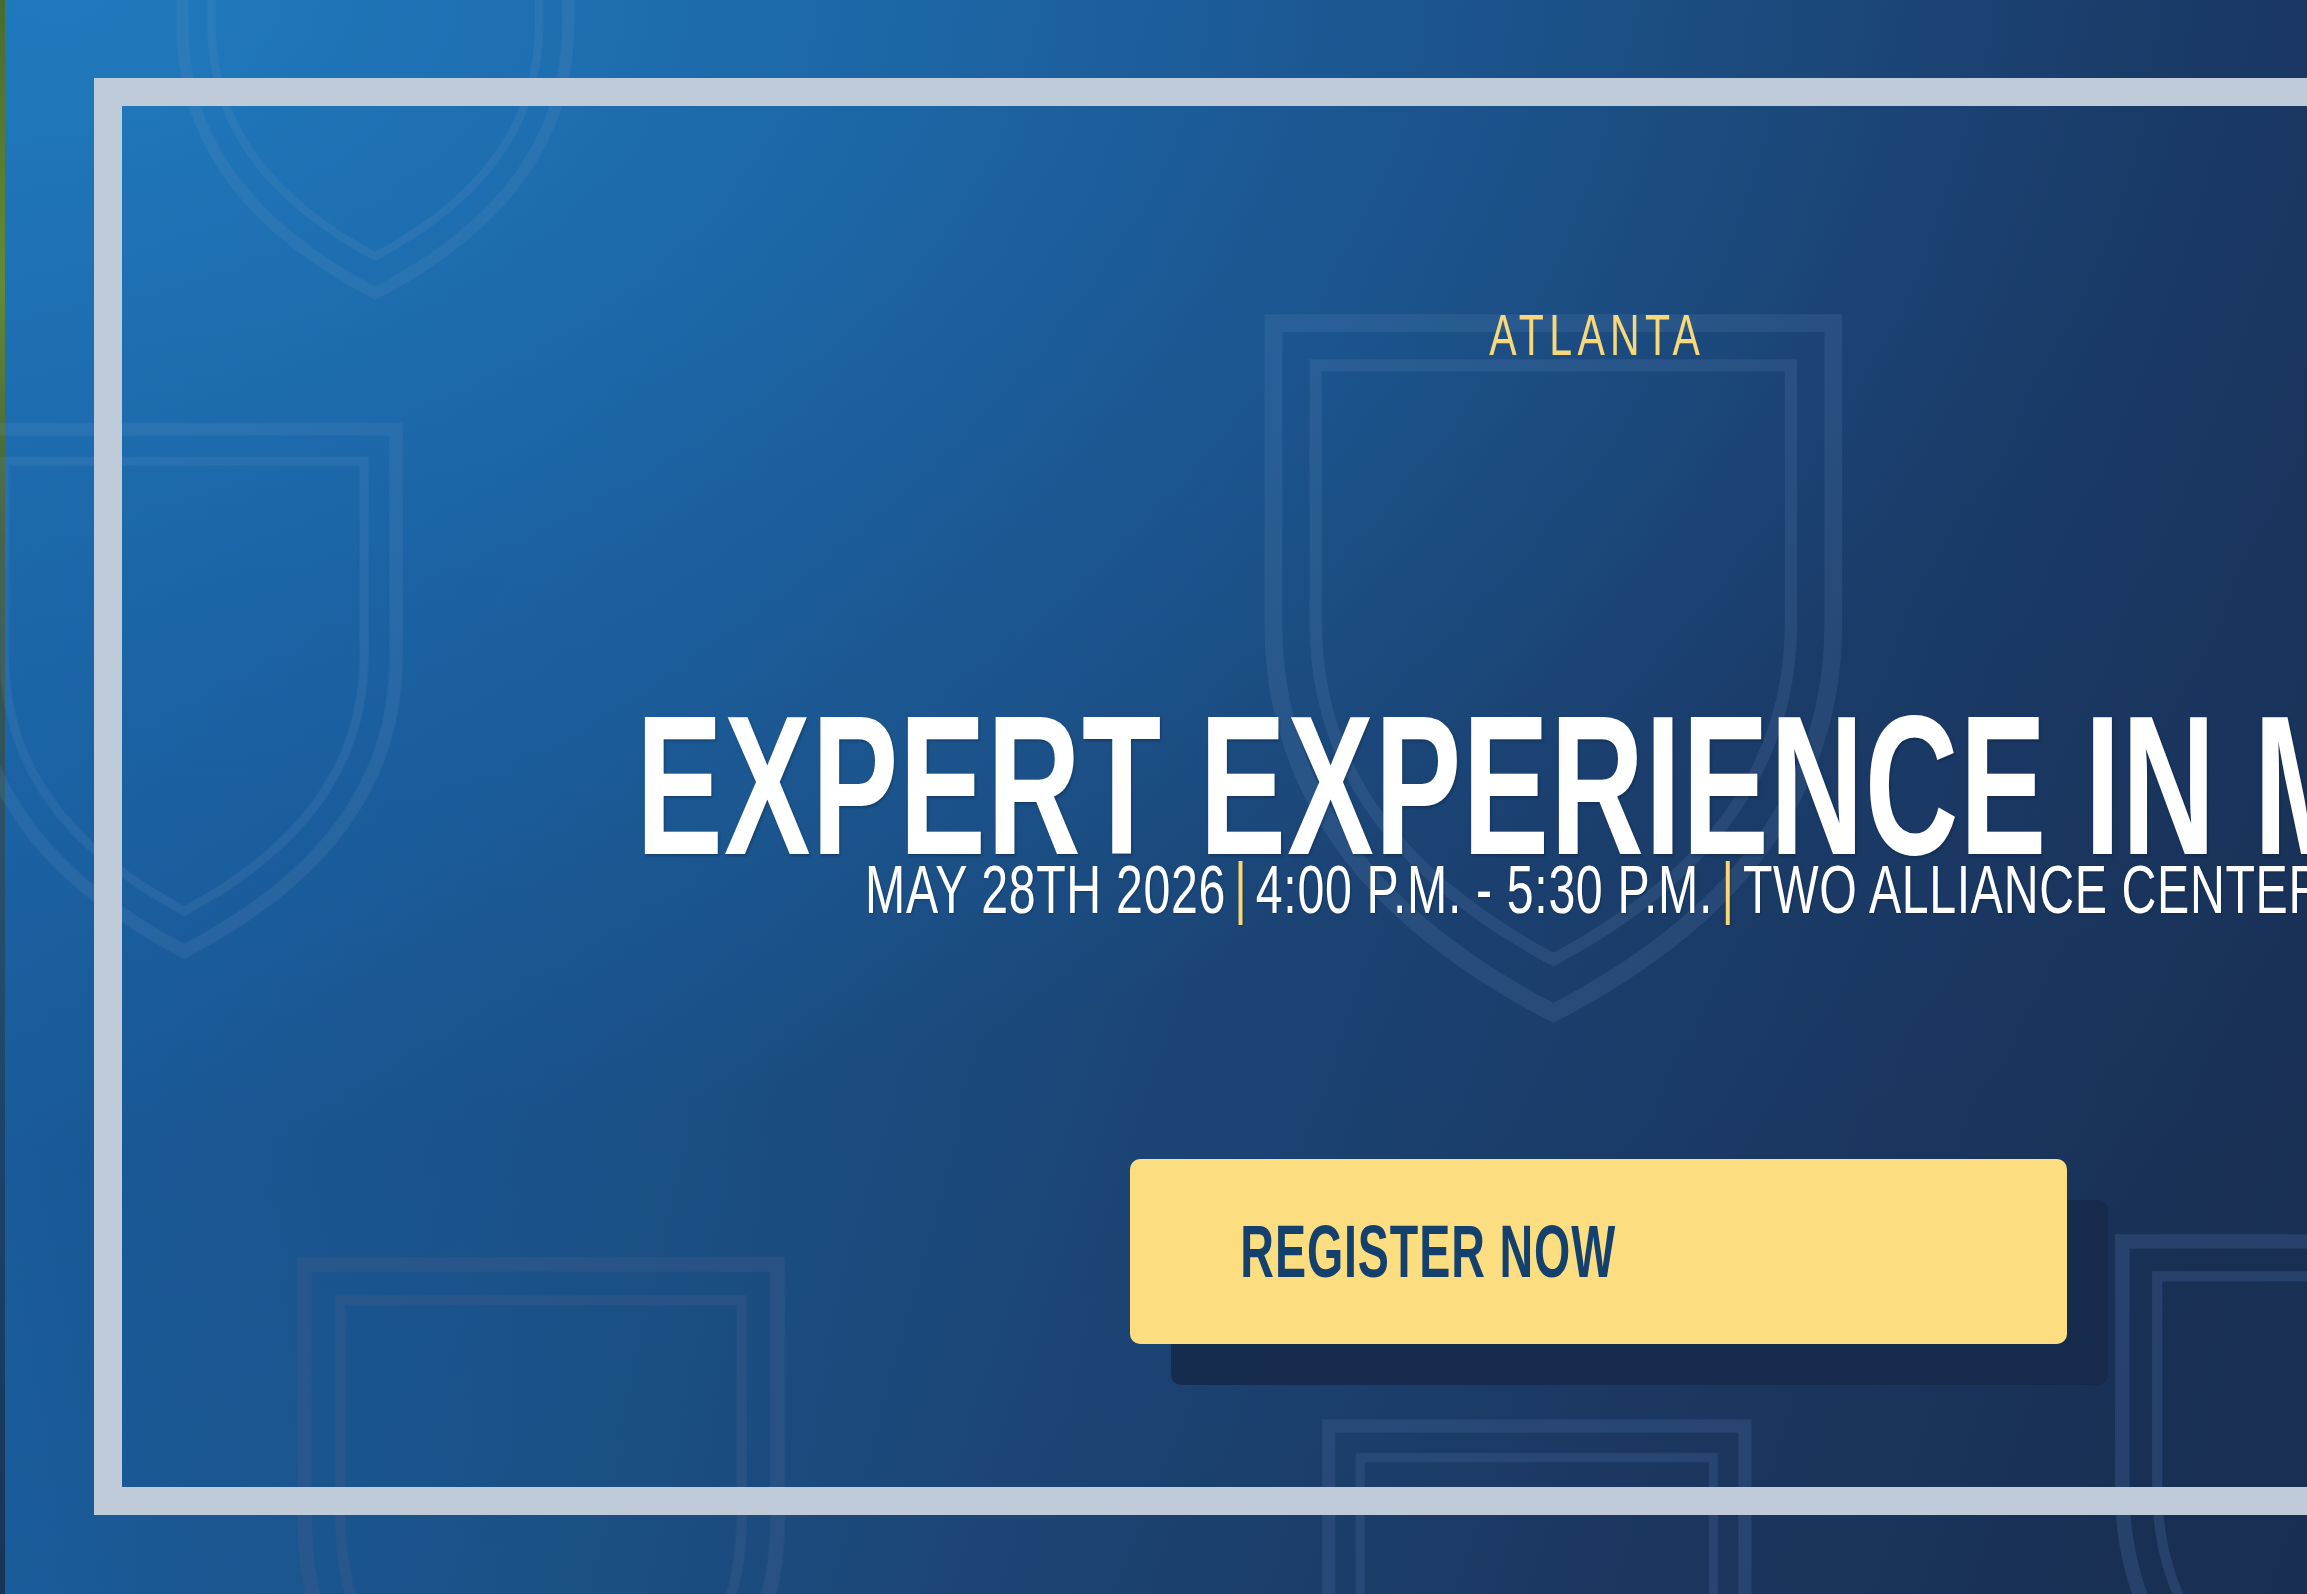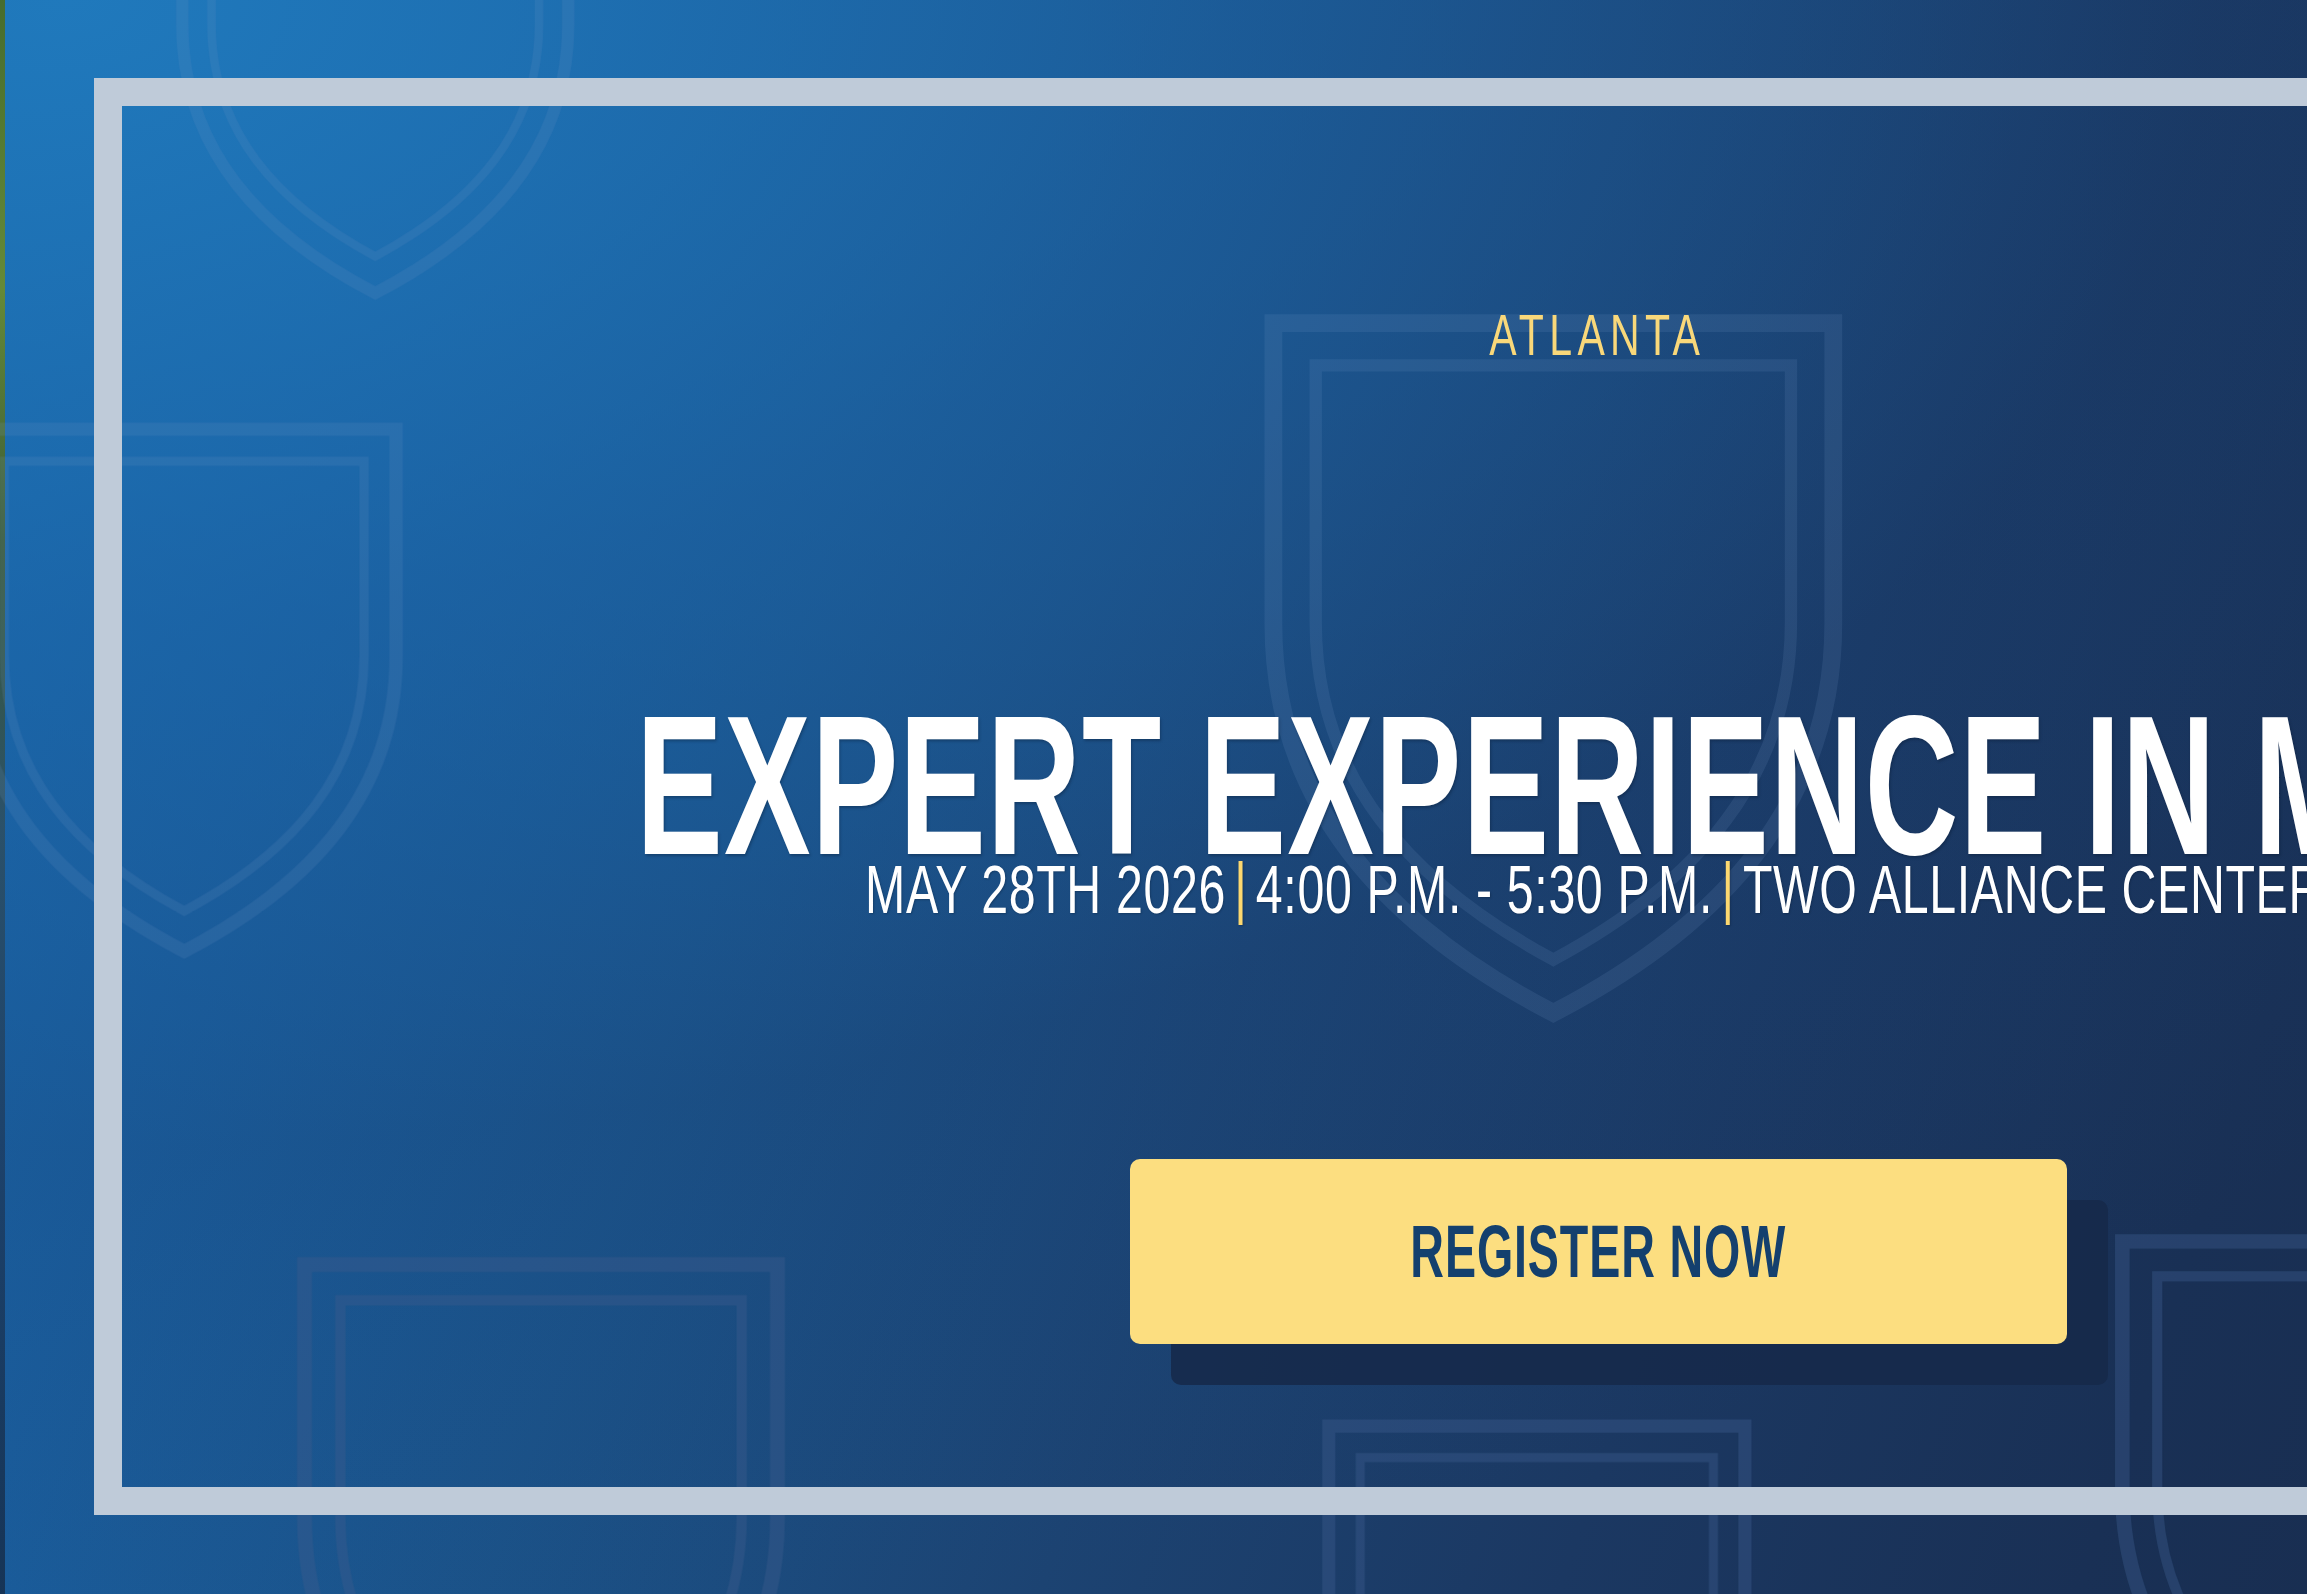--- a/index.html
+++ b/index.html
@@ -141,21 +141,20 @@
     left: 0;
     top: 0;
     width: 937px;
     height: 185px;
     background: #FCDE80;
     border: none;
     border-radius: 10px;
     cursor: pointer;
     display: flex;
     align-items: center;
-    justify-content: center;
     padding: 0;
     font-family: "Liberation Sans", sans-serif;
   }
   #cta-label {
     color: #14406E;
     font-size: 74px;
     line-height: 1;
     font-weight: 700;
     letter-spacing: 1.4px;
     transform: scaleX(0.63);

